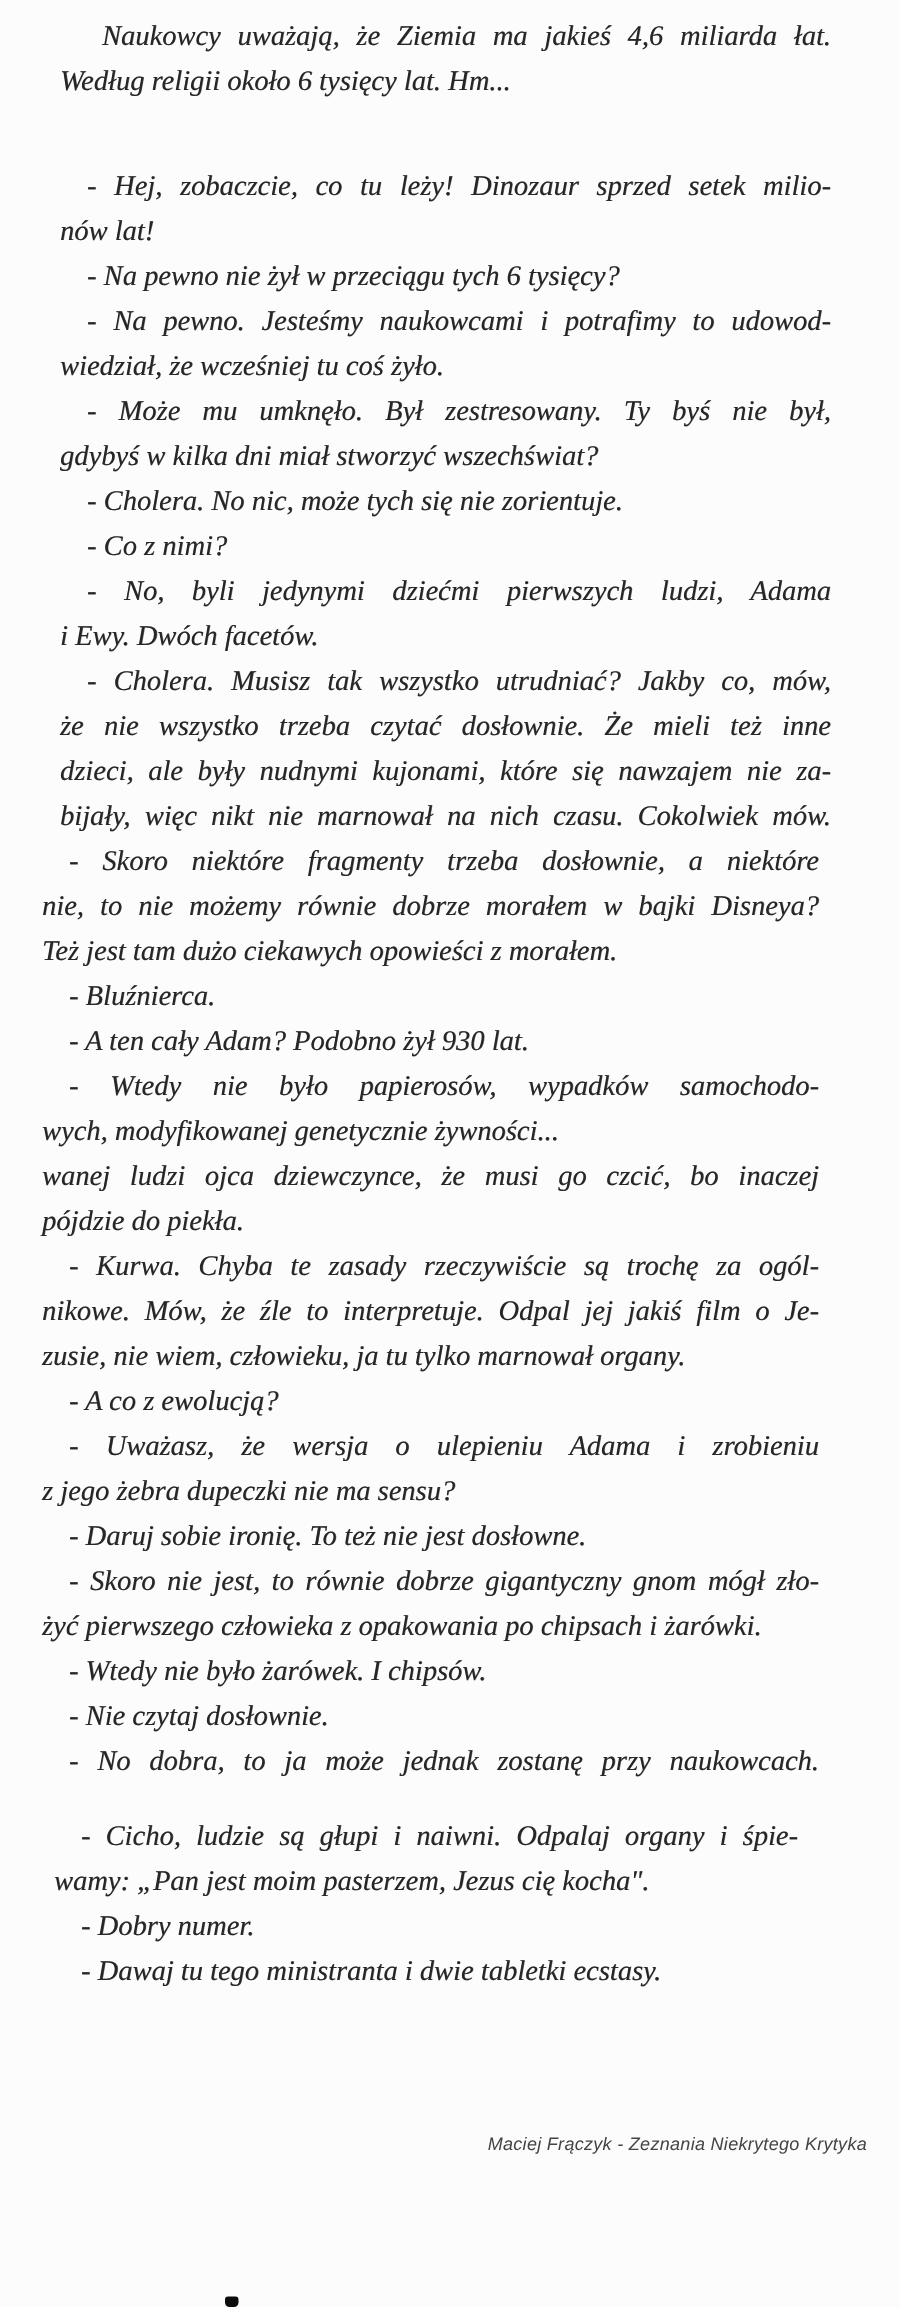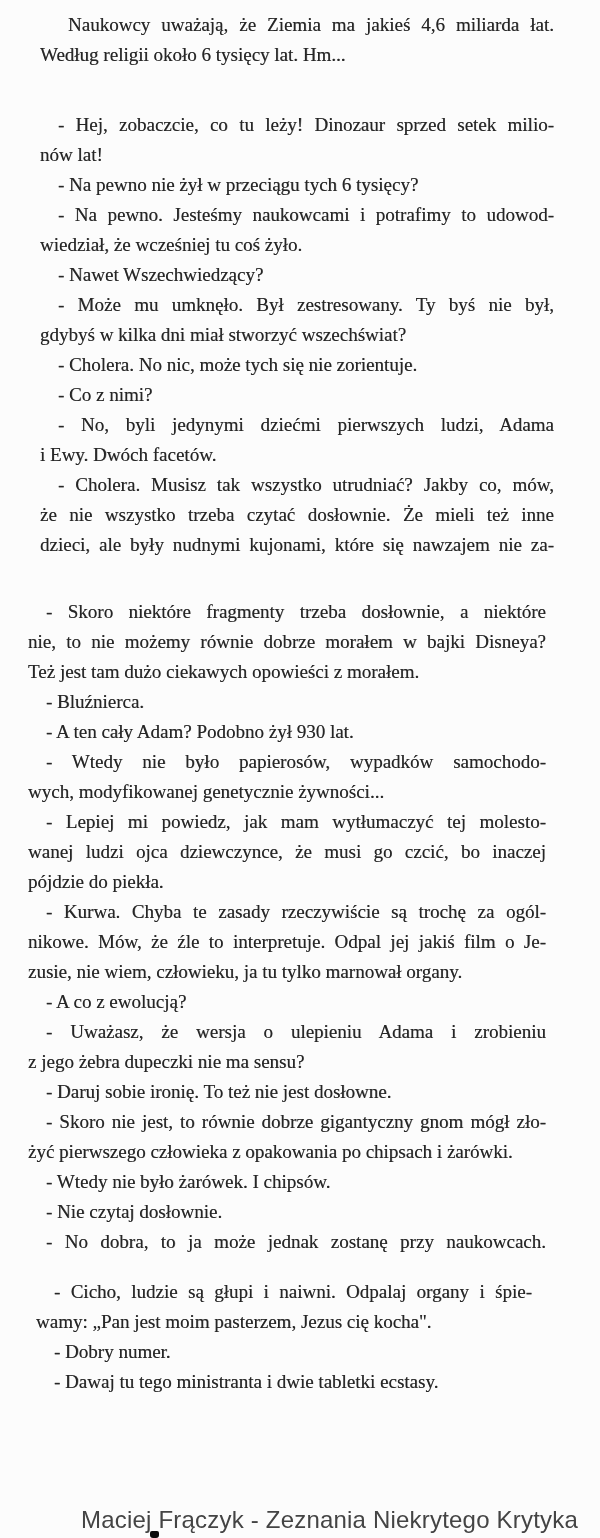--- a/index.html
+++ b/index.html
@@ -5,46 +5,47 @@
   html,body { margin:0; padding:0; background:#ffffff; }
   .page {
     position:relative;
     width:600px;
     height:1538px;
     margin:0;
     overflow:hidden;
     font-family:"Liberation Serif", serif;
     background:#fcfcfc;
     color:#262626;
+    font-style:italic;
   }
   .content { padding-top:10px; }
   .block { }
   .block-a { padding:0 46px 0 40px; }
-  .block-b { padding:0 54px 0 28px;margin-top:37px; }
+  .block-b { padding:0 54px 0 28px; }
   .block-c { padding:0 68px 0 36px; }
   .line {
     font-size:19px;
     line-height:30px;
     text-shadow:0.3px 0 0 rgba(38,38,38,0.55); 
   }
   .in1 { text-indent:18px; }
   .in2 { text-indent:28px; }
   .justify {
     text-align:justify;
     text-align-last:justify;
     word-spacing:-0.5px;
   }
   .gap-lg { margin-top:40px; }
   .gap-sm { margin-top:20px; }
   .footer {
     position:absolute;
-    top:1506px;
+    top:1422px;
     right:22px;
     font-family:"Liberation Sans", sans-serif;
-    font-size:24px;
+    font-size:12px;
     letter-spacing:0.2px;
     color:#444444;
   }
   .ink-mark {
     position:absolute;
     left:150px;
     top:1531px;
     width:9px;
     height:7px;
     background:#0b0b0b;
@@ -57,40 +58,39 @@
 <div class="page" style="background: rgb(252, 252, 252); color: rgb(38, 38, 38);">
   <div class="content" id="content">
       <div class="block block-a">
         <div class="line in2 justify">Naukowcy uważają, że Ziemia ma jakieś 4,6 miliarda łat.</div>
         <div class="line in0">Według religii około 6 tysięcy lat. Hm...</div>
         <div class="line in1 justify gap-lg">- Hej, zobaczcie, co tu leży! Dinozaur sprzed setek milio-</div>
         <div class="line in0">nów lat!</div>
         <div class="line in1">- Na pewno nie żył w przeciągu tych 6 tysięcy?</div>
         <div class="line in1 justify">- Na pewno. Jesteśmy naukowcami i potrafimy to udowod-</div>
         <div class="line in0">wiedział, że wcześniej tu coś żyło.</div>
-        <div class="line in1">- Nawet Wszechwiedzący?</div>
         <div class="line in1 justify">- Może mu umknęło. Był zestresowany. Ty byś nie był,</div>
         <div class="line in0">gdybyś w kilka dni miał stworzyć wszechświat?</div>
         <div class="line in1">- Cholera. No nic, może tych się nie zorientuje.</div>
         <div class="line in1">- Co z nimi?</div>
         <div class="line in1 justify">- No, byli jedynymi dziećmi pierwszych ludzi, Adama</div>
         <div class="line in0">i Ewy. Dwóch facetów.</div>
         <div class="line in1 justify">- Cholera. Musisz tak wszystko utrudniać? Jakby co, mów,</div>
         <div class="line in0 justify">że nie wszystko trzeba czytać dosłownie. Że mieli też inne</div>
         <div class="line in0 justify">dzieci, ale były nudnymi kujonami, które się nawzajem nie za-</div>
+        <div class="line in0 justify">bijały, więc nikt nie marnował na nich czasu. Cokolwiek mów.</div>
       </div>
       <div class="block block-b">
         <div class="line in1 justify">- Skoro niektóre fragmenty trzeba dosłownie, a niektóre</div>
         <div class="line in0 justify">nie, to nie możemy równie dobrze morałem w bajki Disneya?</div>
         <div class="line in0">Też jest tam dużo ciekawych opowieści z morałem.</div>
         <div class="line in1">- Bluźnierca.</div>
         <div class="line in1">- A ten cały Adam? Podobno żył 930 lat.</div>
         <div class="line in1 justify">- Wtedy nie było papierosów, wypadków samochodo-</div>
         <div class="line in0">wych, modyfikowanej genetycznie żywności...</div>
-        <div class="line in1 justify">- Lepiej mi powiedz, jak mam wytłumaczyć tej molesto-</div>
         <div class="line in0 justify">wanej ludzi ojca dziewczynce, że musi go czcić, bo inaczej</div>
         <div class="line in0">pójdzie do piekła.</div>
         <div class="line in1 justify">- Kurwa. Chyba te zasady rzeczywiście są trochę za ogól-</div>
         <div class="line in0 justify">nikowe. Mów, że źle to interpretuje. Odpal jej jakiś film o Je-</div>
         <div class="line in0">zusie, nie wiem, człowieku, ja tu tylko marnował organy.</div>
         <div class="line in1">- A co z ewolucją?</div>
         <div class="line in1 justify">- Uważasz, że wersja o ulepieniu Adama i zrobieniu</div>
         <div class="line in0">z jego żebra dupeczki nie ma sensu?</div>
         <div class="line in1">- Daruj sobie ironię. To też nie jest dosłowne.</div>
         <div class="line in1 justify">- Skoro nie jest, to równie dobrze gigantyczny gnom mógł zło-</div>

